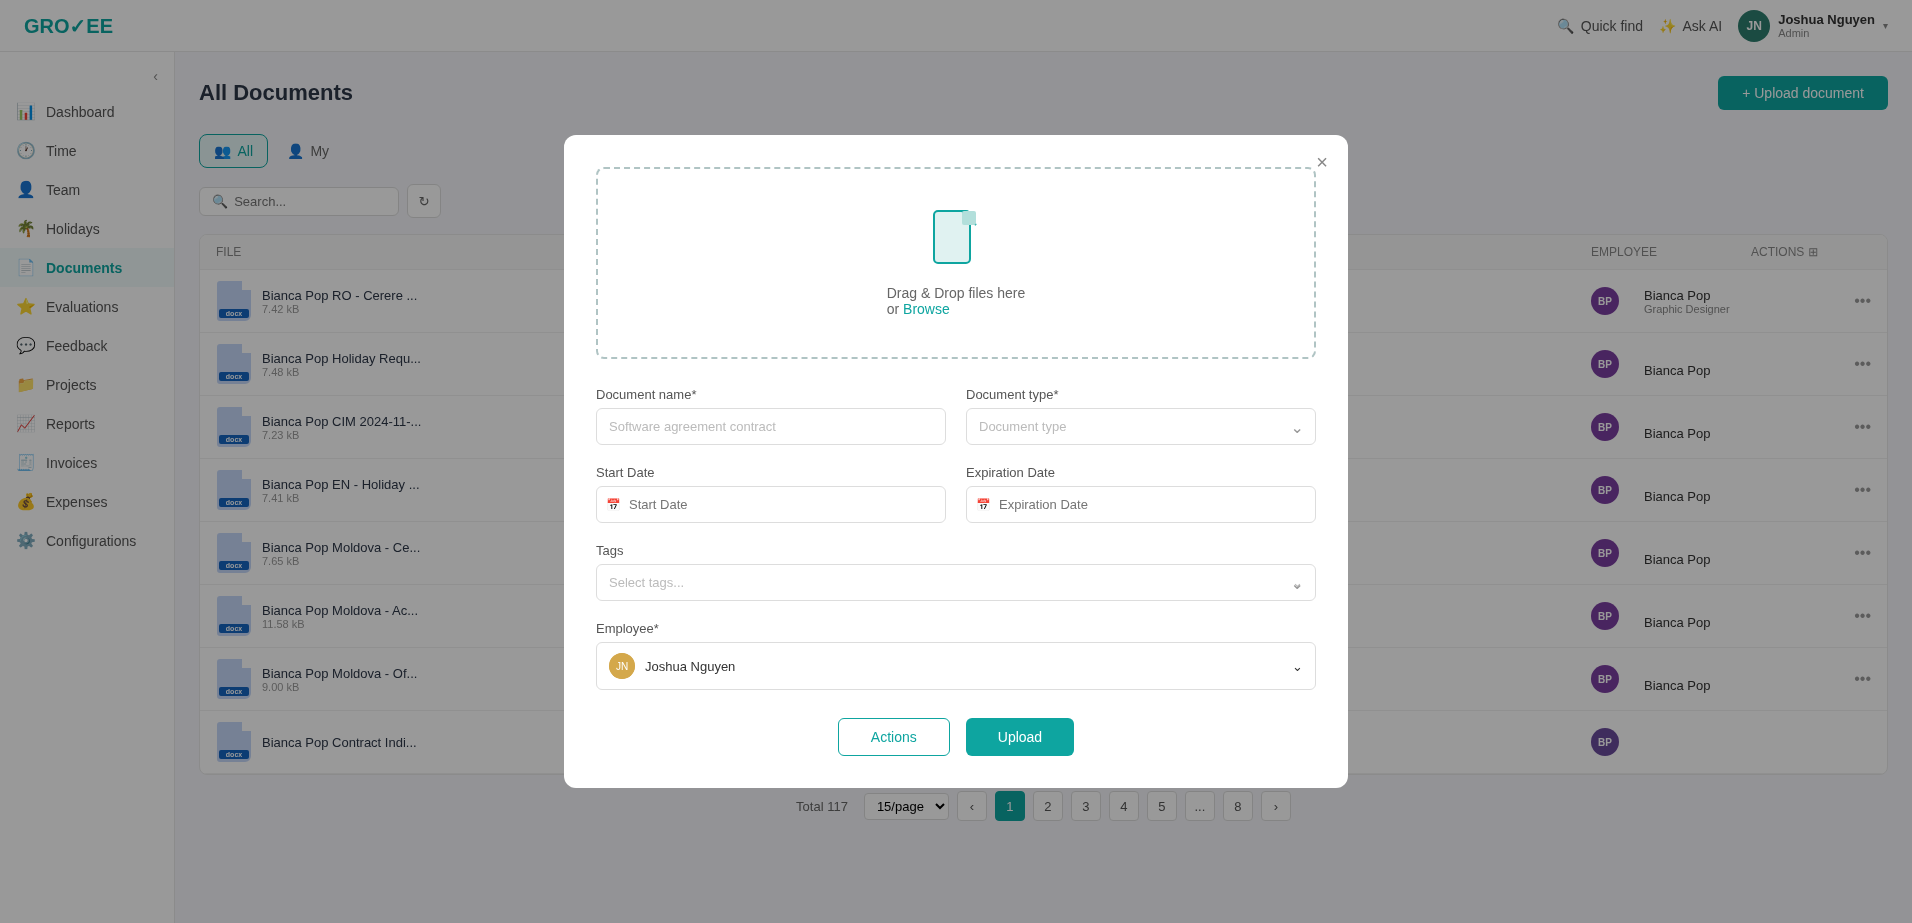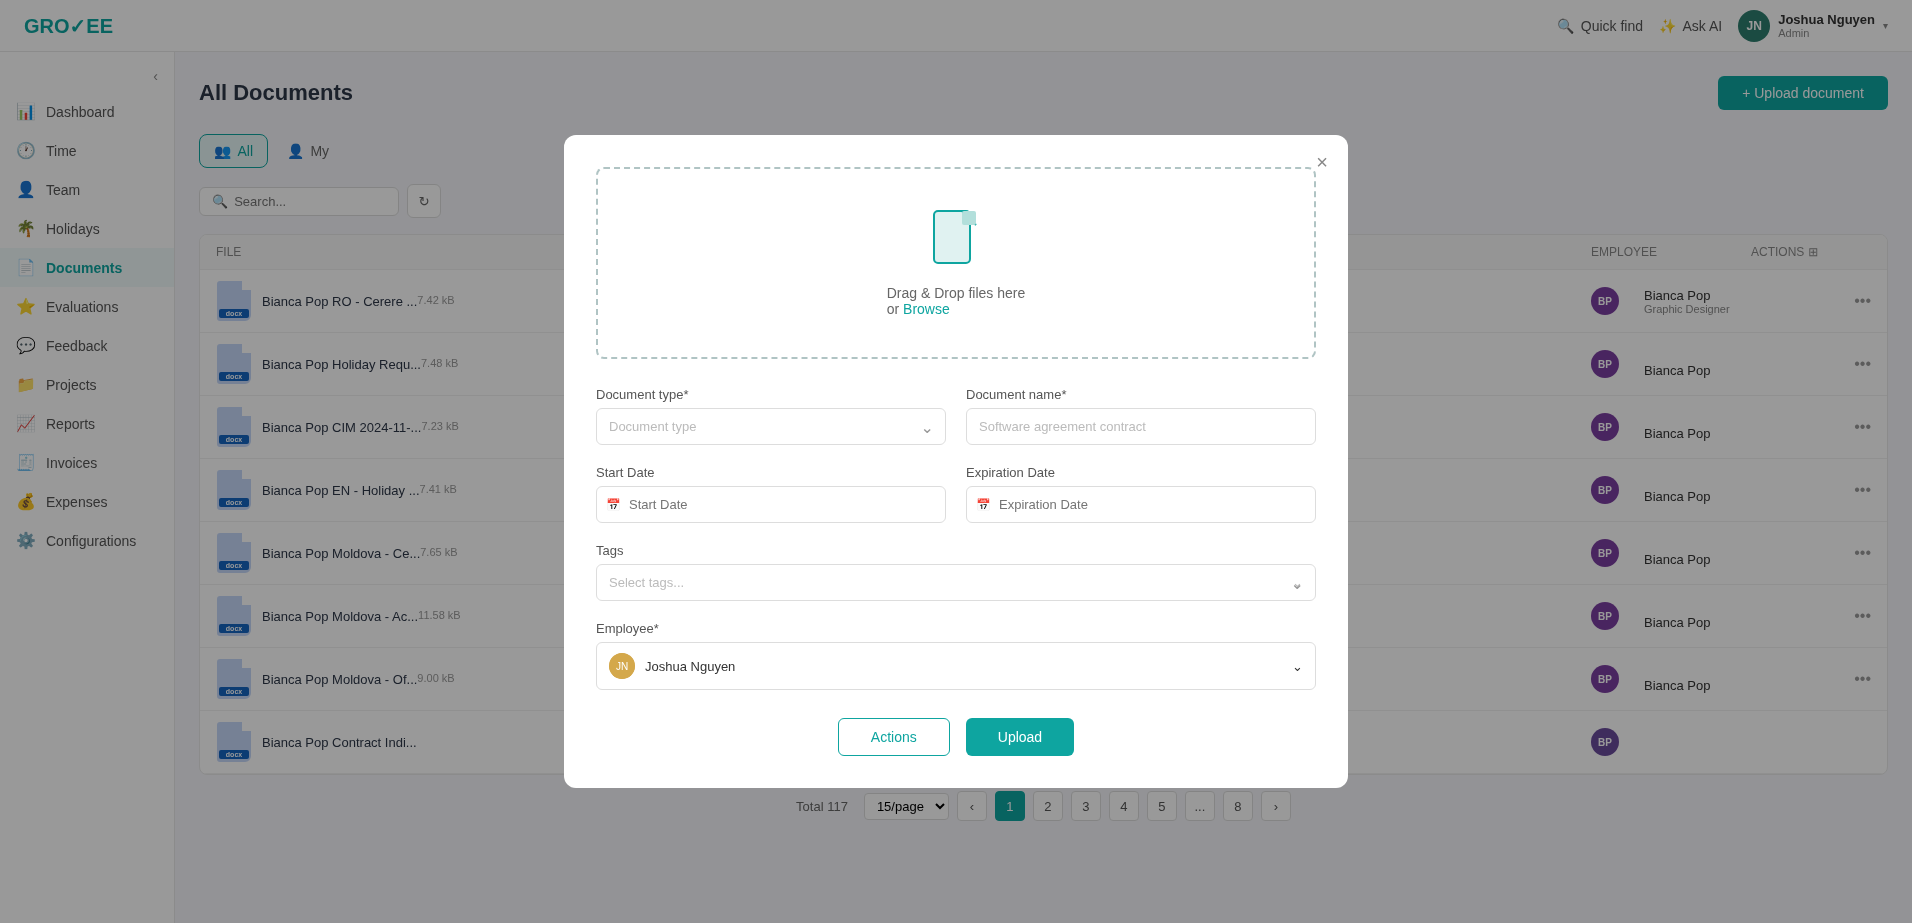--- a/index.html
+++ b/index.html
@@ -44,21 +44,21 @@
     
     .filter-bar { display: flex; align-items: center; gap: 8px; margin-bottom: 16px; }
     .search-input { display: flex; align-items: center; gap: 6px; background: #fff; border: 1px solid #ddd; border-radius: 6px; padding: 6px 12px; font-size: 13px; color: #999; width: 200px; }
     .refresh-btn { background: #fff; border: 1px solid #ddd; border-radius: 6px; width: 34px; height: 34px; display: flex; align-items: center; justify-content: center; cursor: pointer; color: #666; }
 
     
     .table-container { background: #fff; border-radius: 8px; border: 1px solid #e8e8e8; overflow: hidden; }
     .table-header { display: grid; grid-template-columns: 1fr 160px 120px; padding: 10px 16px; background: #f9f9f9; border-bottom: 1px solid #eee; font-size: 12px; font-weight: 400; color: #888; text-transform: uppercase; }
     .table-row { display: grid; grid-template-columns: 1fr 160px 120px; padding: 10px 16px; border-bottom: 1px solid #f0f0f0; align-items: center; }
     .file-cell { display: flex; align-items: center; gap: 10px; }
-    .file-info { display: flex; }
+    .file-info { display: flex; flex-direction: column; }
     .file-name { font-size: 13px; color: #2d3748; font-weight: 500; }
     .file-size { font-size: 11px; color: #999; }
     .employee-cell { display: flex; align-items: flex-end; gap: 25px; }
     .emp-avatar { width: 28px; height: 28px; border-radius: 50%; background: #7b3fa0; color: #fff; display: flex; align-items: center; justify-content: center; font-size: 10px; font-weight: 600; }
     .emp-name { font-size: 13px; color: #333; }
     .actions-cell { display: flex; justify-content: flex-end; }
     .more-btn { background: none; border: none; cursor: pointer; color: #999; font-size: 16px; }
     .per-page { background: #fff; border: 1px solid #ddd; border-radius: 4px; padding: 4px 8px; font-size: 13px; }
     .page-btn { width: 30px; height: 30px; border: 1px solid #ddd; border-radius: 4px; background: #fff; cursor: pointer; font-size: 13px; color: #555; display: flex; align-items: center; justify-content: center; }
     .page-btn.active { background: #0ea5a0; color: #fff; border-color: #0ea5a0; }
@@ -429,30 +429,30 @@
         <p class="drop-text">
           <span>Drag &amp; Drop files here</span>
           <br>
           <span>or</span>
           <a class="browse-link">Browse</a>
         </p>
       </div>
 
       <div class="form-row">
         <div class="form-group">
+          <label class="form-label">Document name*</label>
+          <input type="text" class="form-input" placeholder="Software agreement contract" style="">
+        </div>
+        <div class="form-group">
           <label class="form-label">Document type*</label>
           <div class="select-wrapper">
             <div class="form-select">
               <span>Document type</span>
             </div>
           </div>
-        </div>
-        <div class="form-group">
-          <label class="form-label">Document name*</label>
-          <input type="text" class="form-input" placeholder="Software agreement contract" style="">
         </div>
       </div>
 
       <div class="form-row">
         <div class="form-group">
           <label class="form-label">Start Date</label>
           <div class="date-input-wrapper">
             <input type="text" class="date-input" placeholder="Start Date" style="">
           </div>
         </div>

